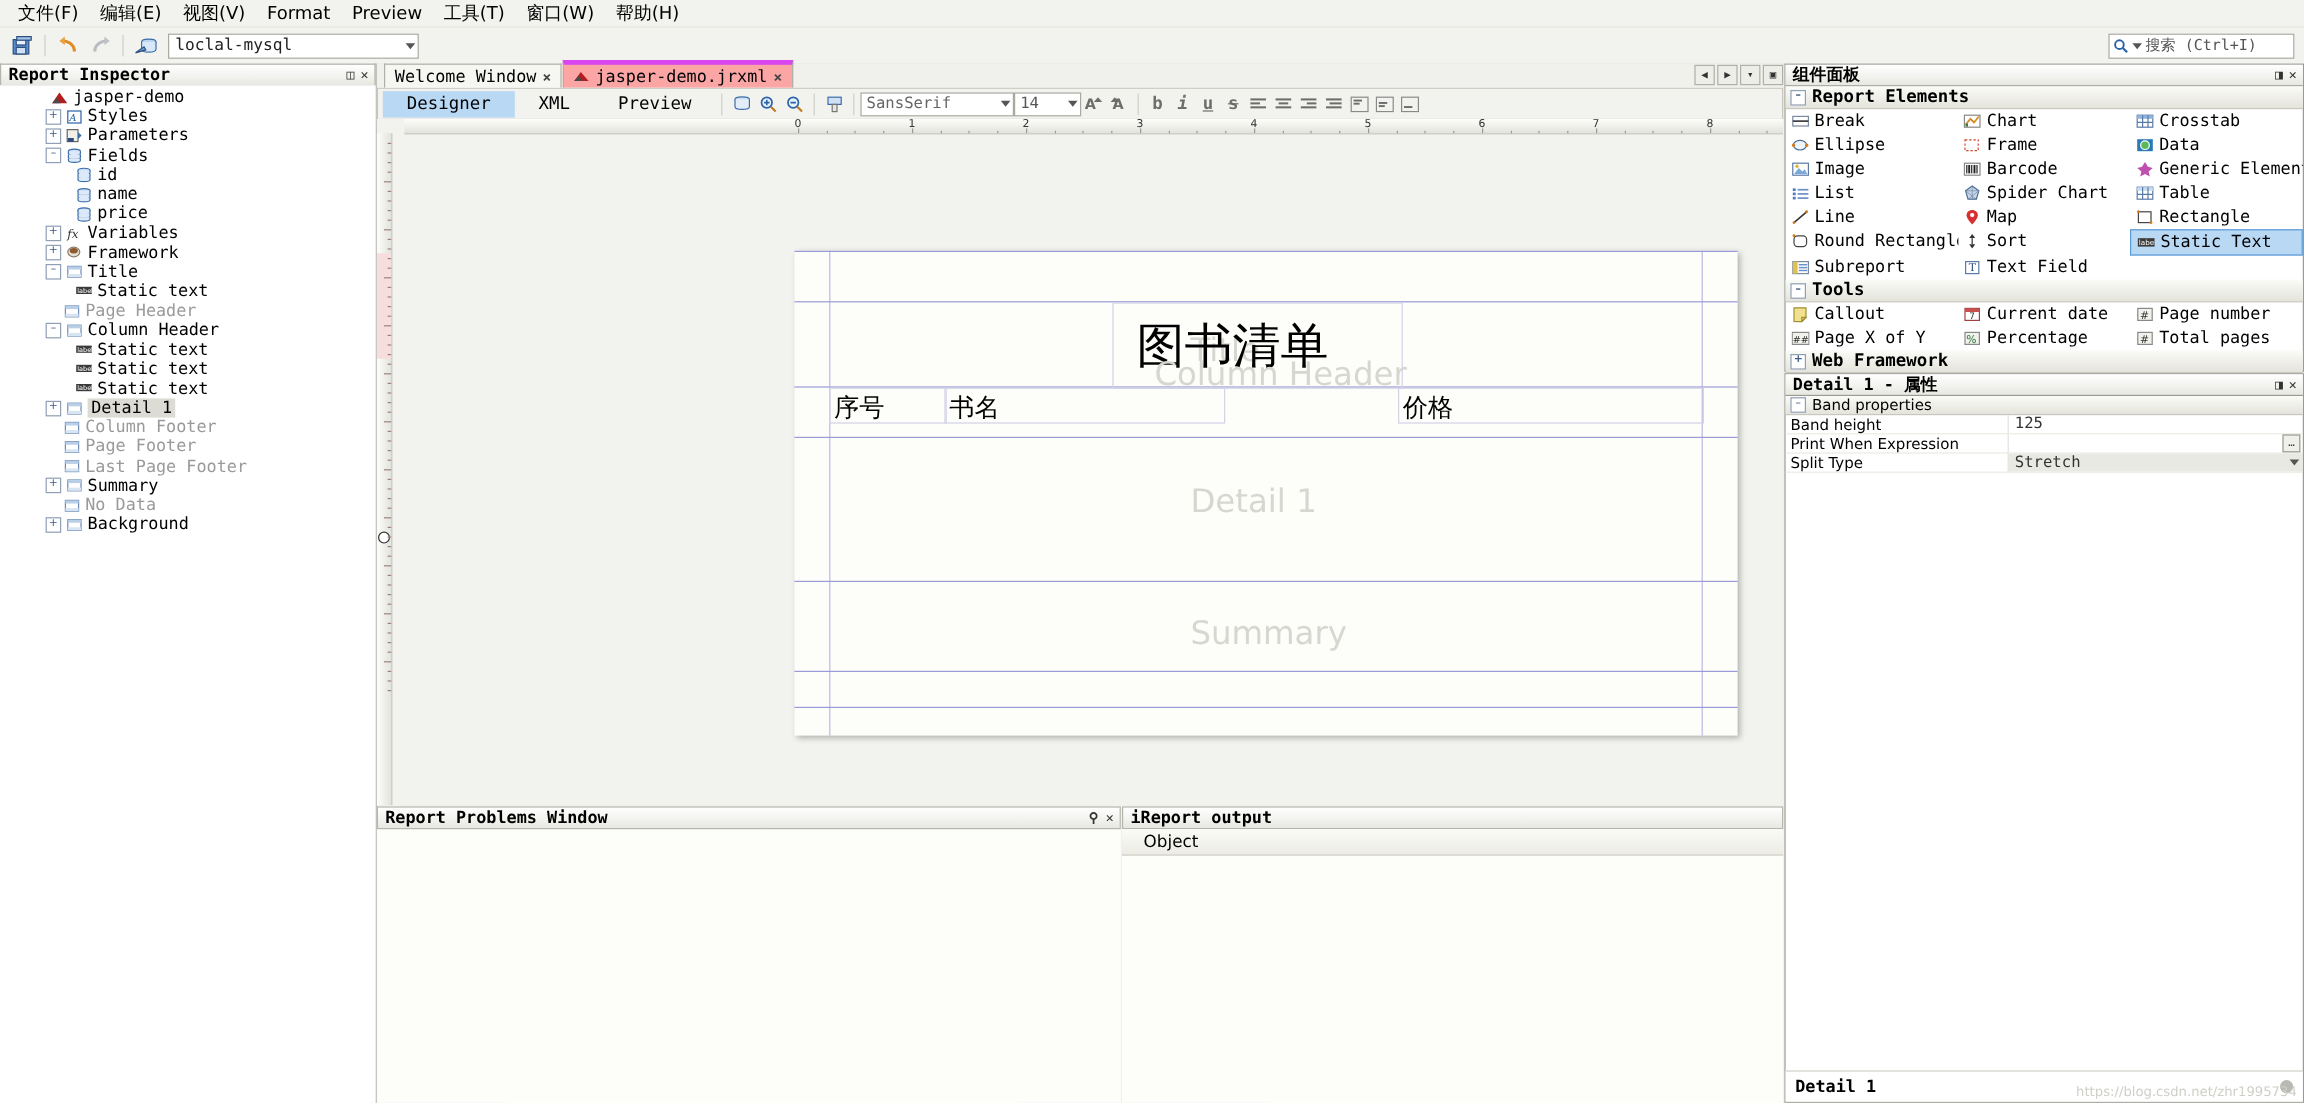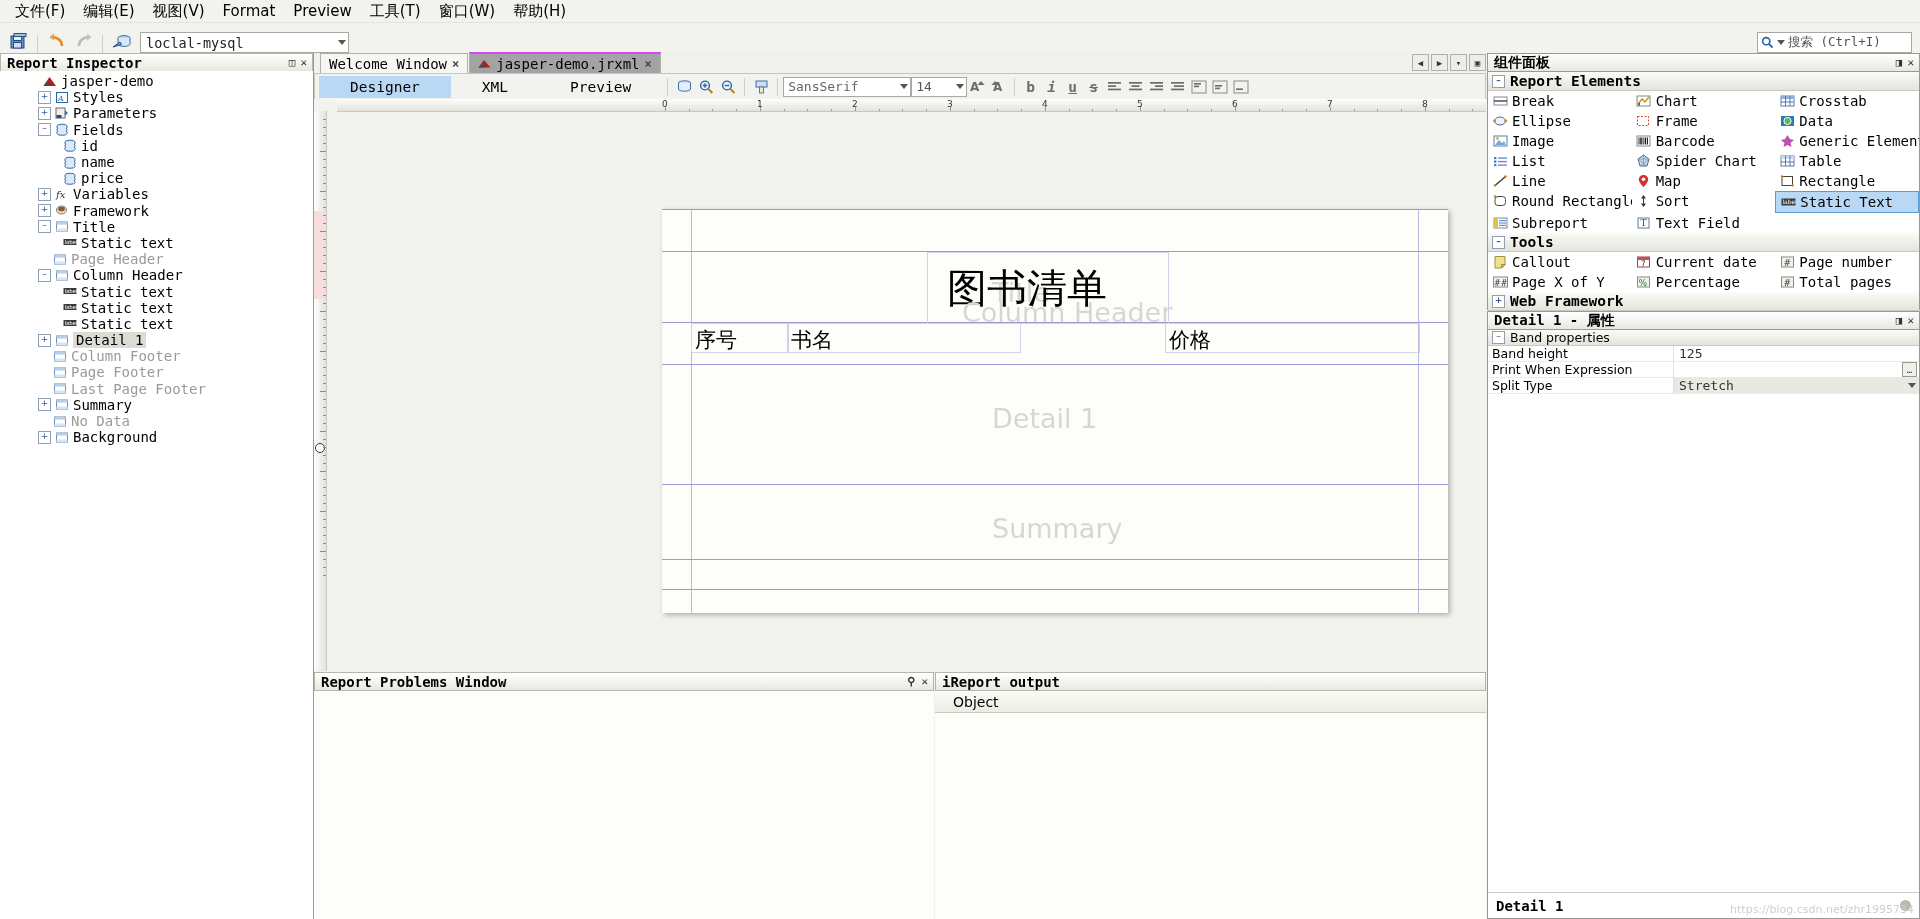--- a/index.html
+++ b/index.html
@@ -21,21 +21,21 @@
   }
   .menubar .mi{
     padding:20px 9px;font-size:15px;
     font-family:"DejaVu Sans","Liberation Sans",sans-serif;
     line-height:18px;white-space:nowrap;cursor:default;
   }
 
   
   .toolbar{
     height:30px;background:#f2f2ee;border-bottom:1px solid #d8d8d2;
-    display:flex;align-items:flex-end;padding-left:6px;gap:2px;
+    display:flex;align-items:center;padding-left:6px;gap:2px;
   }
   .tb-btn{width:24px;height:24px;display:flex;align-items:center;justify-content:center;border-radius:2px;}
   .tb-sep{width:1px;height:18px;background:#cfcfc8;margin:0 5px;}
   .conn-combo{
     width:200px;height:19px;background:#fff;border:1px solid #a9a9a0;
     display:flex;align-items:center;justify-content:space-between;
     padding:0 2px 0 5px;font-size:13.5px;margin-left:4px;color:#222;
   }
   .caret{width:0;height:0;border-left:4px solid transparent;border-right:4px solid transparent;border-top:5px solid #555;}
   .tb-right{margin-left:auto;display:flex;align-items:center;gap:4px;padding-right:8px;}
@@ -68,31 +68,31 @@
   .tlabel.sel{background:#dcdcd4;padding:0 3px;}
   .guide{width:10px;flex:0 0 auto;}
 
   
   .center{position:absolute;left:314px;right:434px;top:0;bottom:0;background:#f0f0ec;}
   .tabstrip{height:20px;background:#f0f0ec;display:flex;align-items:flex-end;padding-left:6px;position:relative;}
   .tab{
     height:19px;display:flex;align-items:center;gap:5px;padding:0 8px;
     border:1px solid #b0b0a8;border-bottom:none;background:#f6f6f2;font-size:14px;margin-right:1px;
   }
-  .tab.active{background:#a3a3a3;border-top:2px solid #d946ef;}
+  .tab.active{background:#fca5a5;border-top:4px solid #d946ef;}
   .tab .x{font-size:12px;font-weight:bold;color:#444;}
   .tabstrip .ctrl{position:absolute;right:0;top:0;display:flex;align-items:center;gap:2px;height:19px;}
   .ctrl-btn{width:15px;height:15px;border:1px solid #b0b0a8;background:#eeeee8;display:flex;
             align-items:center;justify-content:center;font-size:9px;color:#333;}
 
   .designer-bar{
     height:25px;background:#f2f2ee;border:1px solid #c6c6bd;border-bottom:1px solid #c6c6bd;
     display:flex;align-items:center;gap:0px;padding-left:4px;
   }
-  .dmode{padding:3px 31px;font-size:14.5px;line-height:16px;}
+  .dmode{padding:3px 20px;font-size:14.5px;line-height:16px;}
   .dmode.on{background:#b9d8f4;}
   .db{width:22px;height:22px;display:flex;align-items:center;justify-content:center;}
   .font-combo{width:120px;height:18px;background:#fff;border:1px solid #a9a9a0;display:flex;align-items:center;
               justify-content:space-between;padding:0 2px 0 4px;font-size:13px;color:#666;}
   .size-combo{width:48px;height:18px;background:#fff;border:1px solid #a9a9a0;display:flex;align-items:center;
               justify-content:space-between;padding:0 2px 0 4px;font-size:13px;color:#555;}
   .fbtn{width:21px;height:20px;display:flex;align-items:center;justify-content:center;color:#6d6d6d;font-weight:bold;}
 
   .canvas-wrap{position:absolute;left:0;right:0;top:46px;bottom:248px;background:#f2f2ee;overflow:hidden;}
   .hruler{position:absolute;left:23px;right:0;top:0;height:12px;background:linear-gradient(#fdfdfb,#e3e3dc);

